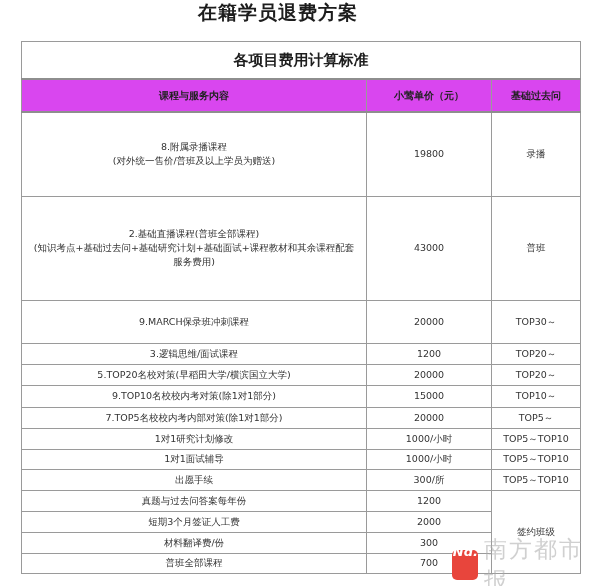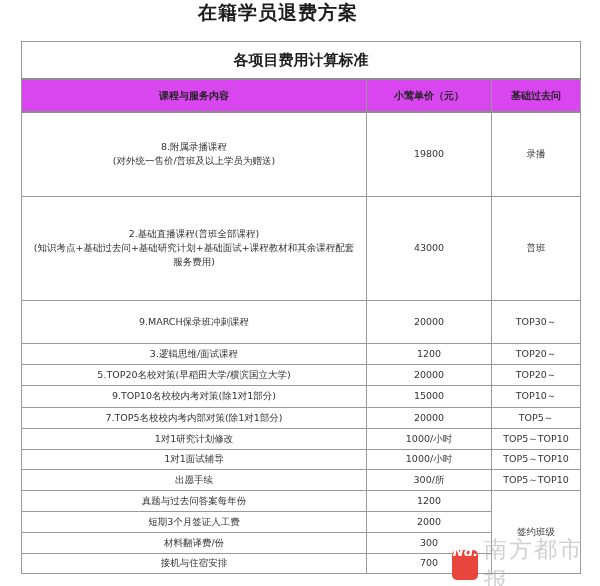--- a/index.html
+++ b/index.html
@@ -119,21 +119,21 @@
   </tr>
   <tr style="height:21px">
     <td>短期3个月签证人工费</td>
     <td>2000</td>
   </tr>
   <tr style="height:21px">
     <td>材料翻译费/份</td>
     <td>300</td>
   </tr>
   <tr style="height:20px">
-    <td>接机与住宿安排</td>
+    <td>普班全部课程</td>
     <td>700</td>
   </tr>
 </tbody>
   </table>
 
 <div class="wm">
   <div class="wm-logo">
     <span>Nd.</span>
     <small>南方都市报</small>
   </div>

